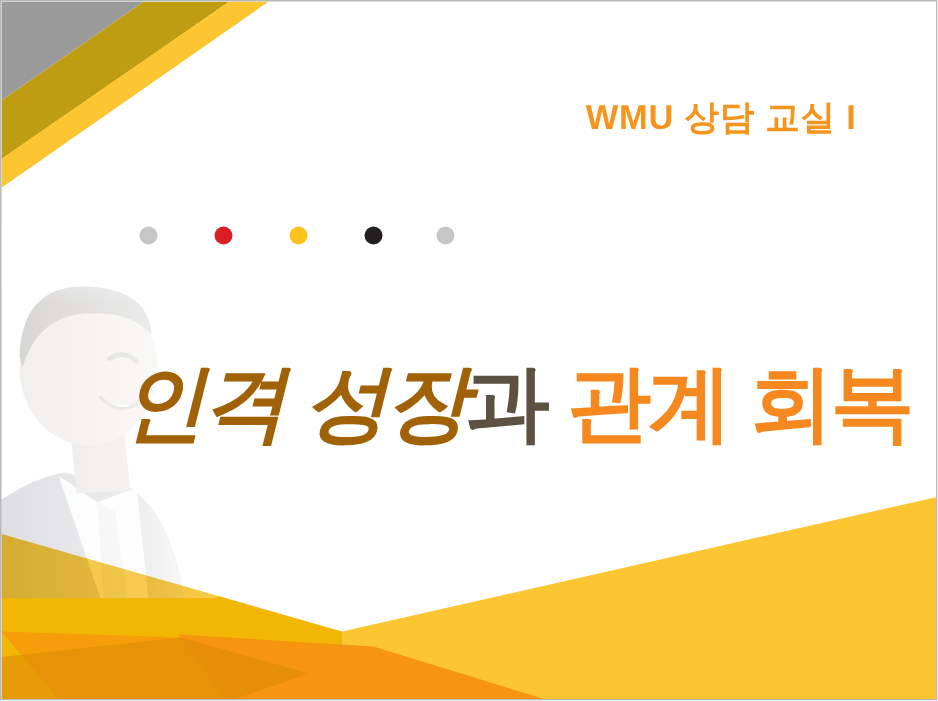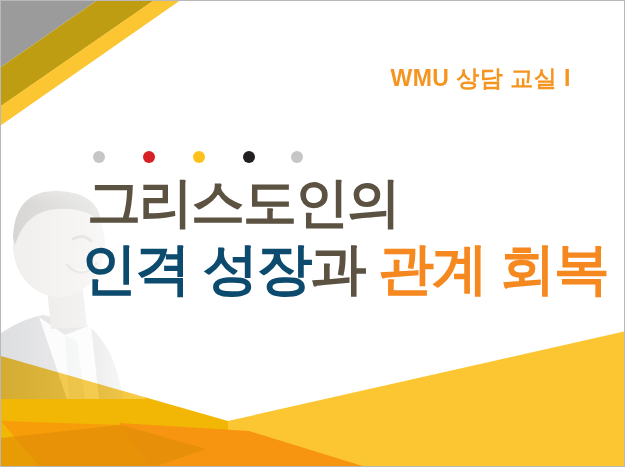--- a/index.html
+++ b/index.html
@@ -90,21 +90,21 @@
   .line2 {
     position: absolute;
     left: 80px;
     top: 240px;
     font-size: 56px;
     font-weight: bold;
     letter-spacing: -2px;
     line-height: 1;
     white-space: nowrap;
   }
-  .seg-yellow { color: #0c4a6e; }
+  .seg-yellow { color: #a16207; font-style: italic; }
   .seg-brown  { color: #5c5242; }
   .seg-orange { color: #f5881f; text-align: right; }
 </style>
 </head>
 <body>
 
 <div id="slide">
 
   <svg class="bg-svg" viewBox="0 0 625 467" preserveAspectRatio="none">
 
@@ -166,17 +166,16 @@
   <div class="kicker">WMU 상담 교실 I</div>
 
   <div class="dots">
     <span class="dot d0" style="background: rgb(198, 198, 198);"></span>
     <span class="dot d1" style="background: rgb(216, 31, 38);"></span>
     <span class="dot d2" style="background: rgb(252, 194, 27);"></span>
     <span class="dot d3" style="background: rgb(35, 31, 32);"></span>
     <span class="dot d4" style="background: rgb(198, 198, 198);"></span>
   </div>
 
-  <div class="line1">그리스도인의</div>
 
   <div class="line2"><span class="seg-yellow">인격 성장</span><span class="seg-brown">과</span><span class="seg-orange"> 관계 회복</span></div>
 
 </div>
 
 </body></html>

